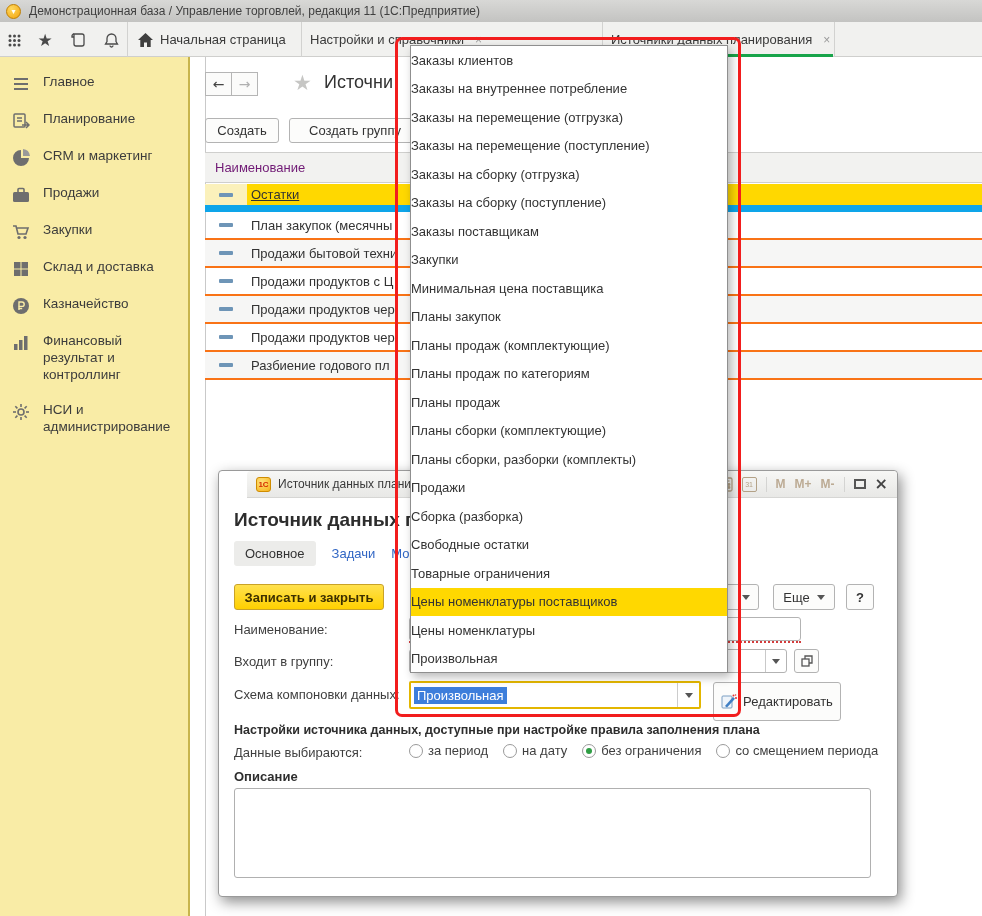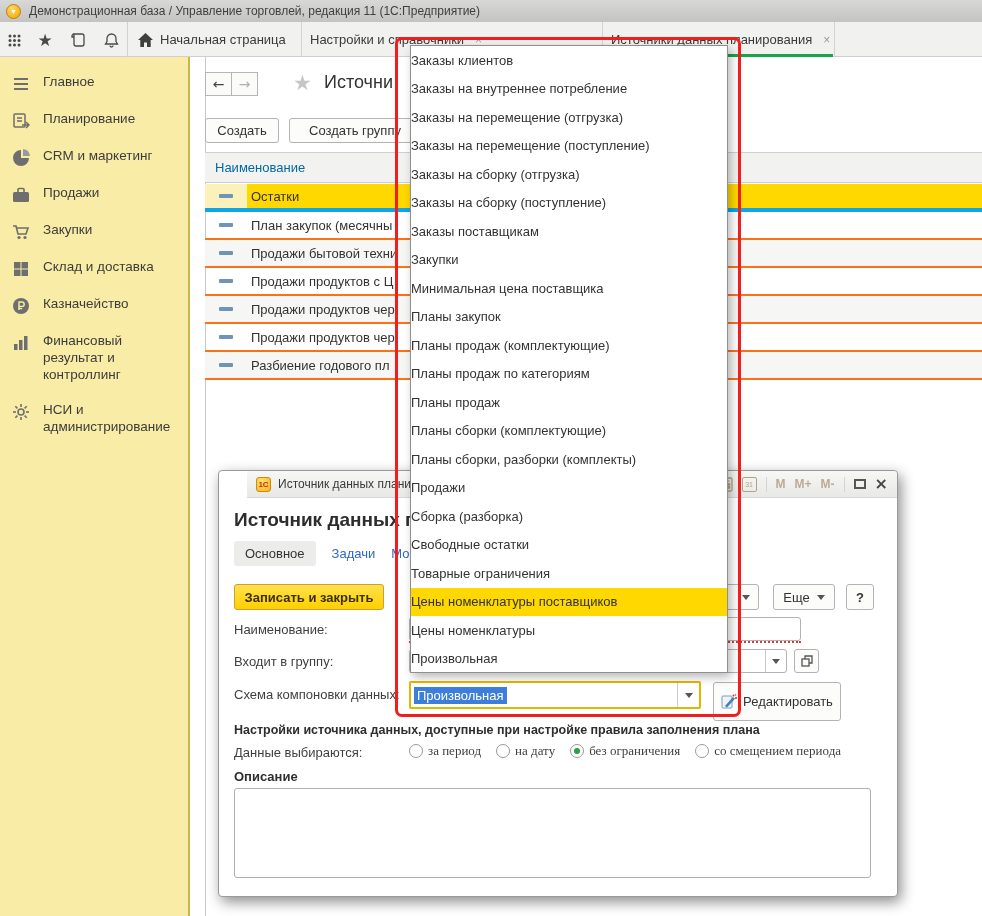--- a/index.html
+++ b/index.html
@@ -38,29 +38,29 @@
     border:1px solid #b5b5b5; display:flex; align-items:center; justify-content:center;
     font-size:14px; color:#444; }
   .star-big { position:absolute; left:293px; top:71px; font-size:21px; color:#c6c6c4; }
   .page-title { position:absolute; left:324px; top:72px; font-size:18px; color:#333; white-space:nowrap; }
   .btn { background:#fcfcfb; border:1px solid #b3b3b3; border-radius:3px; font-size:13px;
     color:#333; display:flex; align-items:center; justify-content:center; }
   #btn-create { position:absolute; left:205px; top:118px; width:74px; height:25px; }
   #btn-create-group { position:absolute; left:289px; top:118px; width:132px; height:25px; }
   .thead { position:absolute; left:205px; top:152px; width:777px; height:31px;
     background:#f2f2f0; border-top:1px solid #cfcfcd; border-bottom:1px solid #cfcfcd;
-    display:flex; align-items:center; padding-left:10px; font-size:13px; color:#0369a1; }
+    display:flex; align-items:center; padding-left:10px; font-size:13px; color:#701a75; }
   .trows { position:absolute; left:205px; top:184px; width:777px; }
   .trow { height:28px; display:flex; align-items:center; border-bottom:2px solid #f97316;
     font-size:13px; color:#333; }
   .trow .iconcell { width:42px; height:100%; display:flex; align-items:center; justify-content:center; }
   .dash { width:14px; height:4px; background:#6e95b7; border-radius:1px; }
   .trow .namecell { flex:1; height:100%; display:flex; align-items:center; padding-left:4px; }
   .trow.alt { background:#f6f6f5; }
-  .trow.sel { border-bottom:4px solid #0ea5e9; }
+  .trow.sel { border-bottom:7px solid #0ea5e9;text-decoration:underline; }
   .trow.sel .iconcell { background:#fbf1bb; }
   .trow.sel .namecell { background:#ffd800; }
   
   .dialog { position:absolute; left:218px; top:470px; width:680px; height:427px;
     background:#fff; border:1px solid #9a9a9a; border-radius:4px;
     box-shadow:3px 5px 14px rgba(0,0,0,.45); z-index:40; }
   .dlg-titlebar { height:27px; background:linear-gradient(#f7f7f5,#e8e8e6);
     border-bottom:1px solid #d6d6d4; border-radius:4px 4px 0 0; display:flex;
     align-items:center; gap:7px; padding:0 9px;margin-left:28px; }
   .onec-ic { width:15px; height:15px; border-radius:3px;
@@ -91,21 +91,21 @@
     border-left:1px solid #c9c9c9; display:flex; align-items:center; justify-content:center; }
   .sqbtn { position:absolute; width:25px; height:24px; }
   .schema-combo { position:absolute; left:190px; top:210px; width:292px; height:28px;
     border:2px solid #e3b600; border-radius:2px; background:#fff; display:flex; align-items:center; }
   .schema-val { margin-left:3px; background:#3d7edb; color:#fff; font-size:13px; padding:1px 3px; }
   .schema-arrow { margin-left:auto; width:22px; align-self:stretch; border-left:1px solid #cccccc;
     display:flex; align-items:center; justify-content:center; }
   #btn-edit { position:absolute; left:494px; top:211px; width:128px; height:39px; gap:6px; }
   .settings-hdr { position:absolute; left:15px; top:252px; font-size:12.5px; font-weight:bold; color:#2e2e2e; white-space:nowrap;text-align:center; }
   .radio-row { position:absolute; left:190px; top:272px; display:flex; align-items:center; gap:15px; font-size:13px; color:#3f3f3f; }
-  .radio { display:flex; align-items:center; gap:5px;font-family:Liberation Serif, serif; }
+  .radio { display:flex; align-items:center; gap:5px; }
   .rdot { width:14px; height:14px; border-radius:50%; border:1px solid #9a9a9a; background:#fff;
     display:flex; align-items:center; justify-content:center; }
   .rdot.on::after { content:""; width:6px; height:6px; border-radius:50%; background:#2f9e44; display:block; }
   .desc-lbl { position:absolute; left:15px; top:298px; font-size:13px; font-weight:bold; color:#2e2e2e; }
   .desc-area { position:absolute; left:15px; top:317px; width:637px; height:90px;
     border:1px solid #b0b0b0; border-radius:3px; background:#fff; }
   
   .popup { position:absolute; left:410px; top:45px; width:318px; height:628px; background:#fff;
     border:1px solid #8f8f8f; box-shadow:3px 4px 9px rgba(0,0,0,.28); z-index:100; overflow:hidden; }
   .pitem { height:28.5px; display:flex; align-items:center; font-size:13px; color:#333; white-space:nowrap; }

